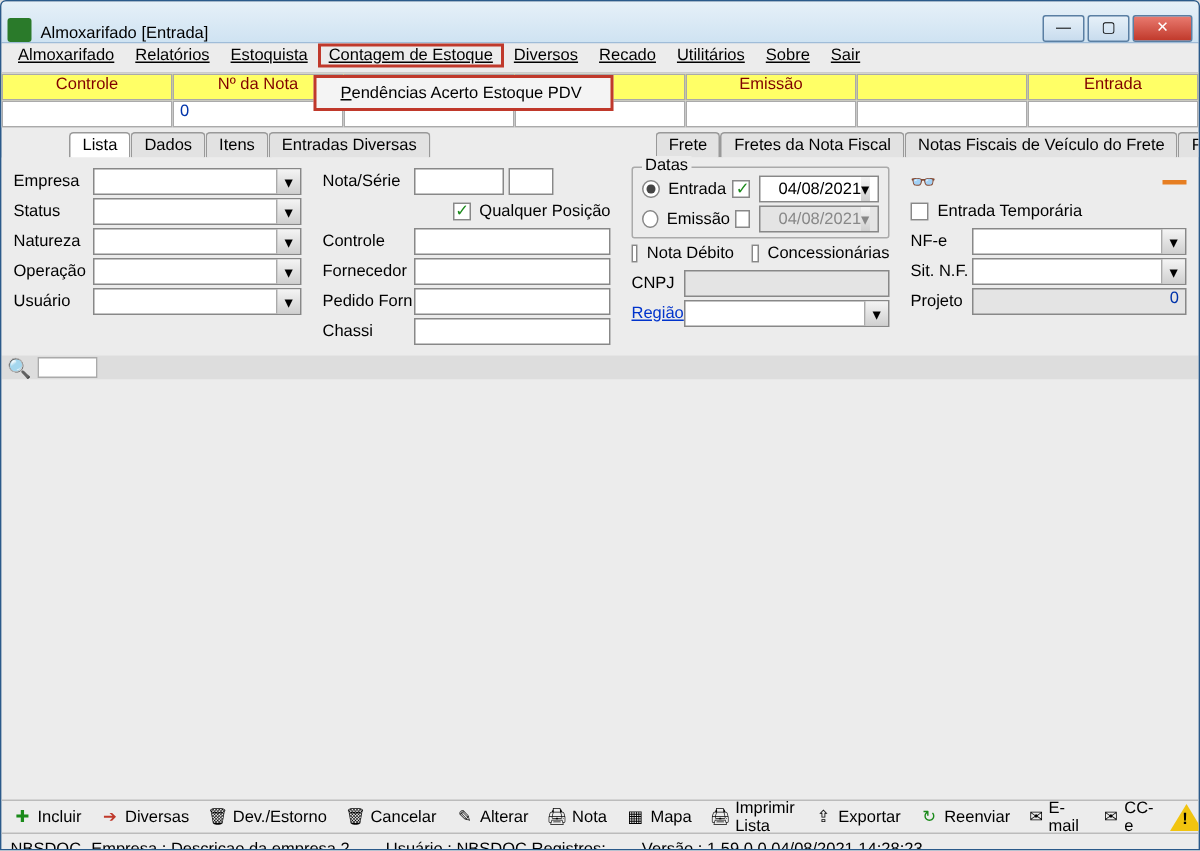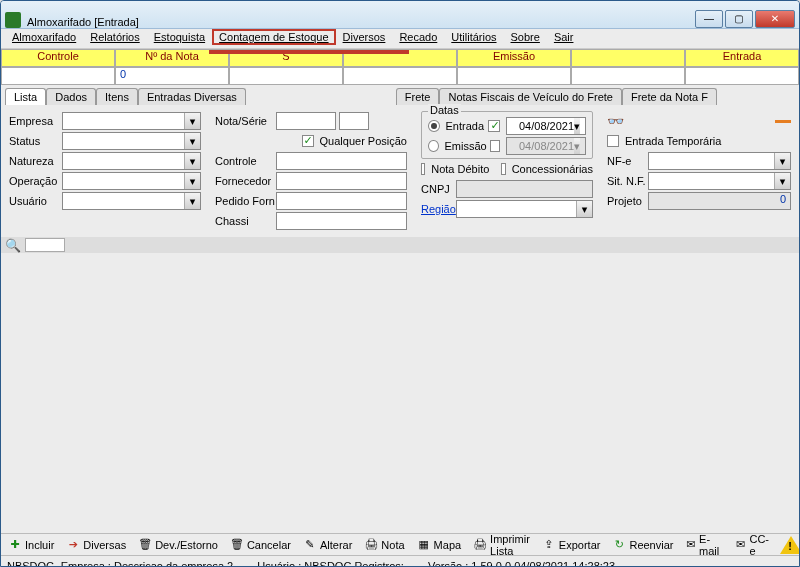--- a/index.html
+++ b/index.html
@@ -15,21 +15,21 @@
   .menubar { height: 20px; background: #ececec; display: flex; align-items: flex-start; padding: 0 4px; border-bottom: 1px solid #ccc; position: relative; z-index: 5; }
   .menu-item { padding: 2px 7px; cursor: default; }
   .menu-item u { text-decoration: underline; }
   .menu-highlight { border: 2px solid #c0392b; padding: 0 5px; }
   .dropdown { position: absolute; top: 49px; left: 208px; width: 200px; background: #f4f4f4; border: 2px solid #c0392b; z-index: 20; }
   .dropdown-item { padding: 4px 16px; cursor: default; }
   .yellowbar { height: 18px; display: flex; }
   .yellowcell { flex: 1; background: #ffff66; border: 1px solid #aaa; text-align: center; font-weight: normal; color: #800000; }
   .inputrow { height: 18px; display: flex; }
   .inputcell { flex: 1; border: 1px solid #aaa; background: #fff; padding: 0 4px; color: #0033aa; }
-  .tabsrow { height: 20px; display: flex; align-items: center; padding: 2px 4px 0 4px; background: #ececec; overflow: hidden; white-space: nowrap; }
+  .tabsrow { height: 20px; display: flex; align-items: center; padding: 2px 4px 0 4px; background: #ececec; overflow: hidden; white-space: nowrap; margin-left: 41px; }
   .tab { border: 1px solid #999; border-bottom: none; padding: 2px 8px; background: #e2e2e2; margin-right: 0; border-radius: 3px 3px 0 0; }
   .tab.active { background: #fff; }
   .formarea { display: flex; padding: 4px; background: #ececec; gap: 6px; }
   .panel { background: #ececec; padding: 2px 4px; }
   .panel.group { border: 1px solid #aaa; border-radius: 2px; padding: 4px 6px; position: relative; }
   .row { display: flex; align-items: center; height: 20px; gap: 3px; white-space: nowrap; }
   .row label { white-space: nowrap; }
   .combo { height: 18px; border: 1px solid #888; background: #fff; flex: 1; display: flex; }
   .combo .arrow { width: 16px; background: linear-gradient(#f4f4f4,#d0d0d0); border-left: 1px solid #aaa; display: flex; align-items: center; justify-content: center; margin-left: auto; }
   .field { height: 18px; border: 1px solid #888; background: #fff; flex: 1; }
@@ -75,20 +75,21 @@
     <span class="menu-item"><u>Estoquista</u></span>
     <span class="menu-item menu-highlight"><u>Contagem de Estoque</u></span>
     <span class="menu-item"><u>Diversos</u></span>
     <span class="menu-item"><u>Recado</u></span>
     <span class="menu-item"><u>Utilitários</u></span>
     <span class="menu-item"><u>Sobre</u></span>
     <span class="menu-item"><u>Sair</u></span>
   </div>
 
   <div class="dropdown">
+    <div class="dropdown-item"><u>P</u>endências Acerto Estoque PDV</div>
   </div>
 
   <div class="yellowbar">
     <div class="yellowcell">Controle</div>
     <div class="yellowcell">Nº da Nota</div>
     <div class="yellowcell">S</div>
     <div class="yellowcell"></div>
     <div class="yellowcell">Emissão</div>
     <div class="yellowcell"></div>
     <div class="yellowcell">Entrada</div>
@@ -103,20 +104,21 @@
     <div class="inputcell"></div>
   </div>
 
   <div class="tabsrow">
     <div class="tab active">Lista</div>
     <div class="tab">Dados</div>
     <div class="tab">Itens</div>
     <div class="tab">Entradas Diversas</div>
     <div style="flex:0 0 150px"></div>
     <div class="tab">Frete</div>
+    <div class="tab">Fretes da Nota Fiscal</div>
     <div class="tab">Notas Fiscais de Veículo do Frete</div>
     <div class="tab">Frete da Nota F</div>
   </div>
 
   <div class="formarea">
     <div class="panel" style="width:200px">
       <div class="row">
           <label style="width:50px">Empresa</label>
           <div class="combo">
             <span class="arrow">▾</span>

